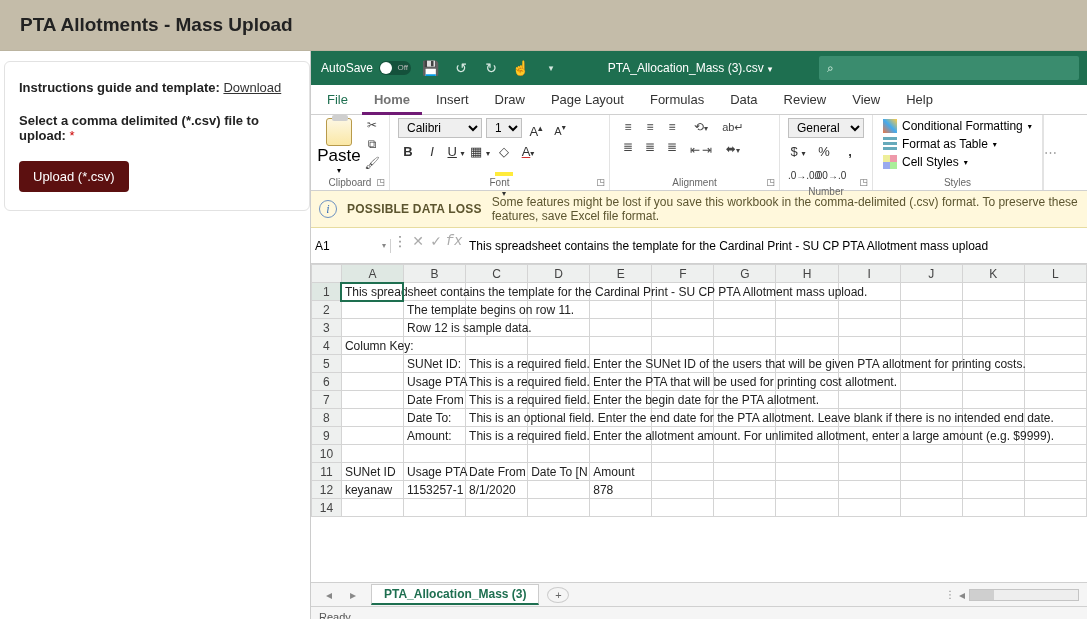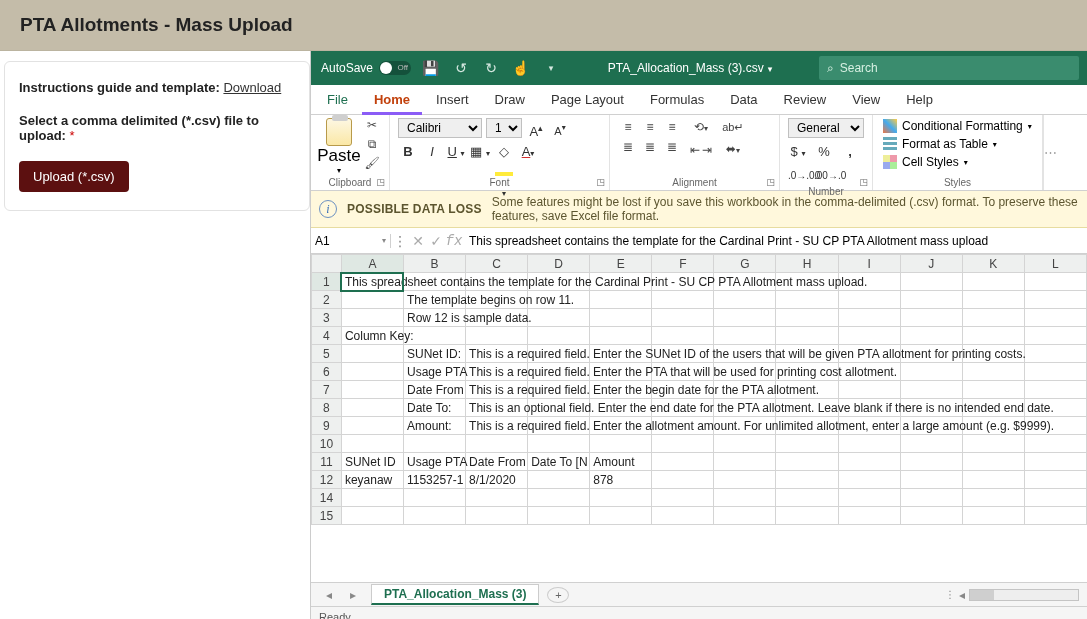--- a/index.html
+++ b/index.html
@@ -27,21 +27,21 @@
   .doc-name { flex: 1; text-align: center; }
   .doc-name .chev { font-size: 9px; margin-left: 4px; }
   .search-box { background: #3a8c6e; width: 260px; height: 24px; margin-right: 8px; display: flex; align-items: center; padding: 0 8px; border-radius: 2px; color: #d7f0e2; gap: 6px;}
   .search-box input { background: transparent; border: none; color: #fff; width: 100%; font-size: 12px; outline: none; }
   .search-box input::placeholder { color: #d7f0e2; }
 
   
   .ribbon-tabs { display: flex; align-items: center; height: 30px; border-bottom: 1px solid #d0d0d0; background: #fff; padding-left: 4px; gap: 2px; }
   .ribbon-tab { padding: 0 12px; height: 30px; line-height: 30px; font-size: 13px; color: #333; cursor: pointer; }
   .ribbon-tab.file { color: #1e6f50; }
-  .ribbon-tab.active { border-bottom: 3px solid #8b5cf6; font-weight: 600; color: #c2410c; }
+  .ribbon-tab.active { border-bottom: 3px solid #701a75; font-weight: 600; color: #737373; }
 
   
   .ribbon { display: flex; height: 76px; border-bottom: 1px solid #d0d0d0; background: #fff; }
   .group { border-right: 1px solid #e3e3e3; padding: 3px 8px 0 8px; display: flex; flex-direction: column; justify-content: space-between; position: relative; }
   .group-label { font-size: 10px; color: #666; text-align: center; padding-bottom: 2px; }
   .group-tools { display: flex; align-items: flex-start; gap: 4px; height: 56px; }
   .dialog-launcher { position: absolute; bottom: 3px; right: 4px; font-size: 9px; color: #666; }
 
   .paste-big { display: flex; flex-direction: column; align-items: center; width: 40px; }
   .paste-ico { width: 26px; height: 28px; border: 1px solid #b89a4a; background: linear-gradient(#fdf7e3,#fbe8a6); border-radius: 3px; position: relative; }
@@ -69,21 +69,21 @@
   .st-ico { width:14px; height:14px; }
 
   .overflow-handle { width:14px; display:flex; align-items:center; justify-content:center; color:#888; border-left:1px solid #e3e3e3;}
 
   
   .msgbar { background: #fff8dc; border-bottom: 1px solid #e7dca0; display: flex; align-items: center; padding: 4px 8px; font-size: 12px; color: #5c552f; gap: 10px; }
   .msgbar .info-ico { width:18px; height:18px; border:1px solid #6c91c2; border-radius:50%; color:#3a6fb7; text-align:center; line-height:16px; font-size:12px; font-style:italic; font-family: Georgia, serif;}
   .msgbar .title { font-weight:600; letter-spacing:0.2px; }
 
   
-  .formula-bar { display:flex; align-items:center; height:26px; border-bottom:1px solid #d0d0d0; }
+  .formula-bar { display:flex; align-items:center; height:36px; border-bottom:1px solid #d0d0d0; }
   .name-box { width:80px; border-right:1px solid #d0d0d0; padding:0 4px; display:flex; align-items:center; justify-content:space-between; font-size:12px;}
   .fb-sep { width:18px; text-align:center; color:#aaa; font-size:14px; height:100%; line-height:26px;}
   .fx { font-style: italic; font-family: Liberation Mono, monospace; }
   .formula-input { flex:1; padding:0 6px; font-size:12px; white-space:nowrap; overflow:hidden; }
 
   
   .grid-wrap { flex:1; overflow:hidden; position:relative; background:#fff; }
   table.sheet { border-collapse: collapse; width: 100%; font-size: 12px; color: #222; table-layout: fixed;}
   table.sheet th, table.sheet td { border: 1px solid #d4d4d4; height: 18px; padding: 0 3px; white-space: nowrap; overflow: visible; }
   table.sheet th { background: #eef0ef; font-weight: normal; color:#444; text-align:center; }
@@ -138,21 +138,20 @@
         <span class="qat-btn">↺</span>
         <span class="qat-btn">↻</span>
         <span class="qat-btn">☝</span>
         <span class="qat-btn" style="font-size:9px;">▾</span>
       </div>
       <div class="doc-name">
         <span>PTA_Allocation_Mass (3).csv</span><span class="chev">▾</span>
       </div>
       <div class="search-box">
         <span>⌕</span>
-        <input type="text" placeholder="Search" style="">
       </div>
     </div>
 
     <div class="ribbon-tabs">
       <div class="ribbon-tab file">File</div>
       <div class="ribbon-tab active">Home</div>
       <div class="ribbon-tab">Insert</div>
       <div class="ribbon-tab">Draw</div>
       <div class="ribbon-tab">Page Layout</div>
       <div class="ribbon-tab">Formulas</div>
@@ -493,35 +492,20 @@
               <td></td>
               <td></td>
               <td></td>
               <td></td>
               <td></td>
               <td></td>
               <td></td>
               <td></td>
               <td></td>
             </tr>
-        <tr>
-              <th class="rowhdr">15</th>
-              <td></td>
-              <td></td>
-              <td></td>
-              <td></td>
-              <td></td>
-              <td></td>
-              <td></td>
-              <td></td>
-              <td></td>
-              <td></td>
-              <td></td>
-              <td></td>
-            </tr>
       </tbody>
         </table>
     </div>
 
     <div class="sheet-tab-bar">
       <div class="sheet-nav">
         <span>◂</span>
         <span>▸</span>
       </div>
       <div class="sheet-tab">PTA_Allocation_Mass (3)</div>

